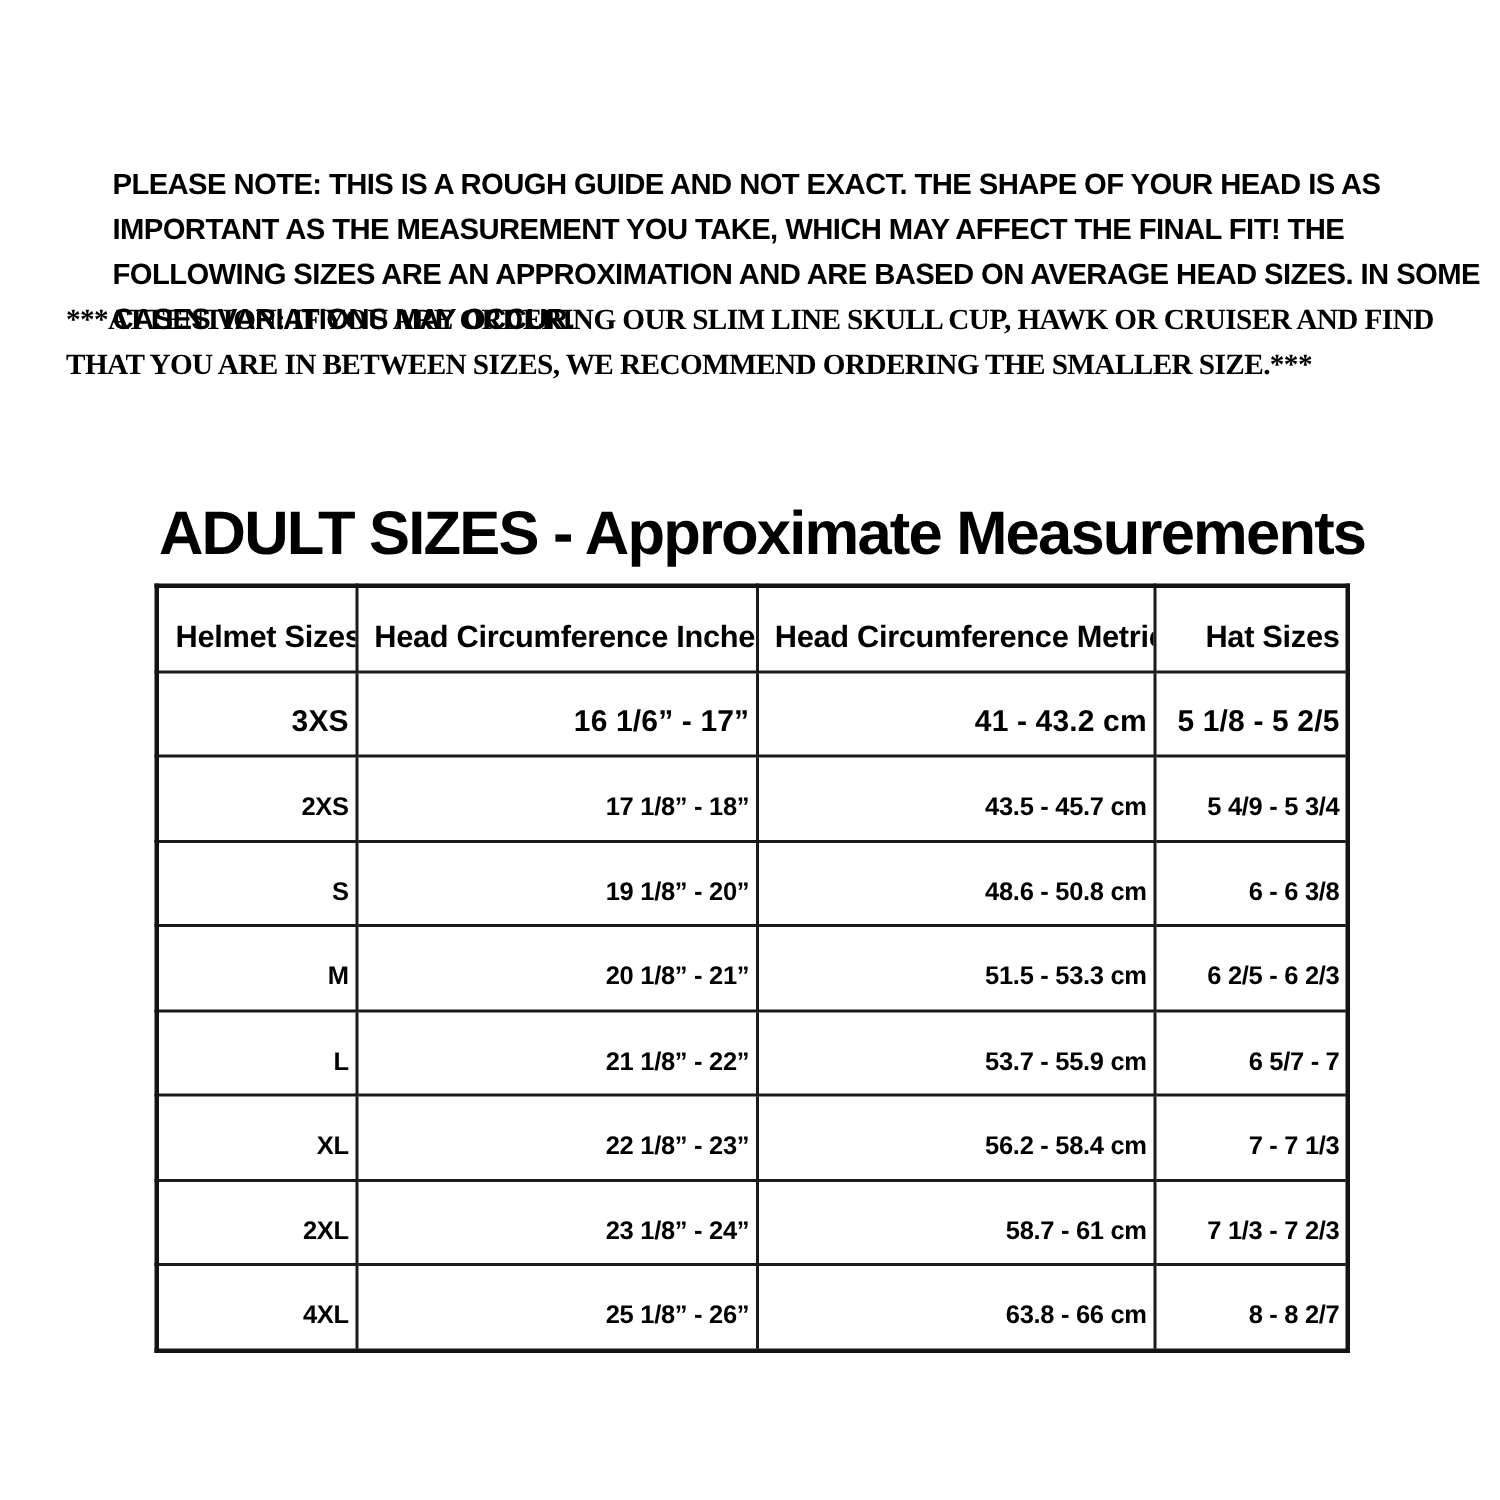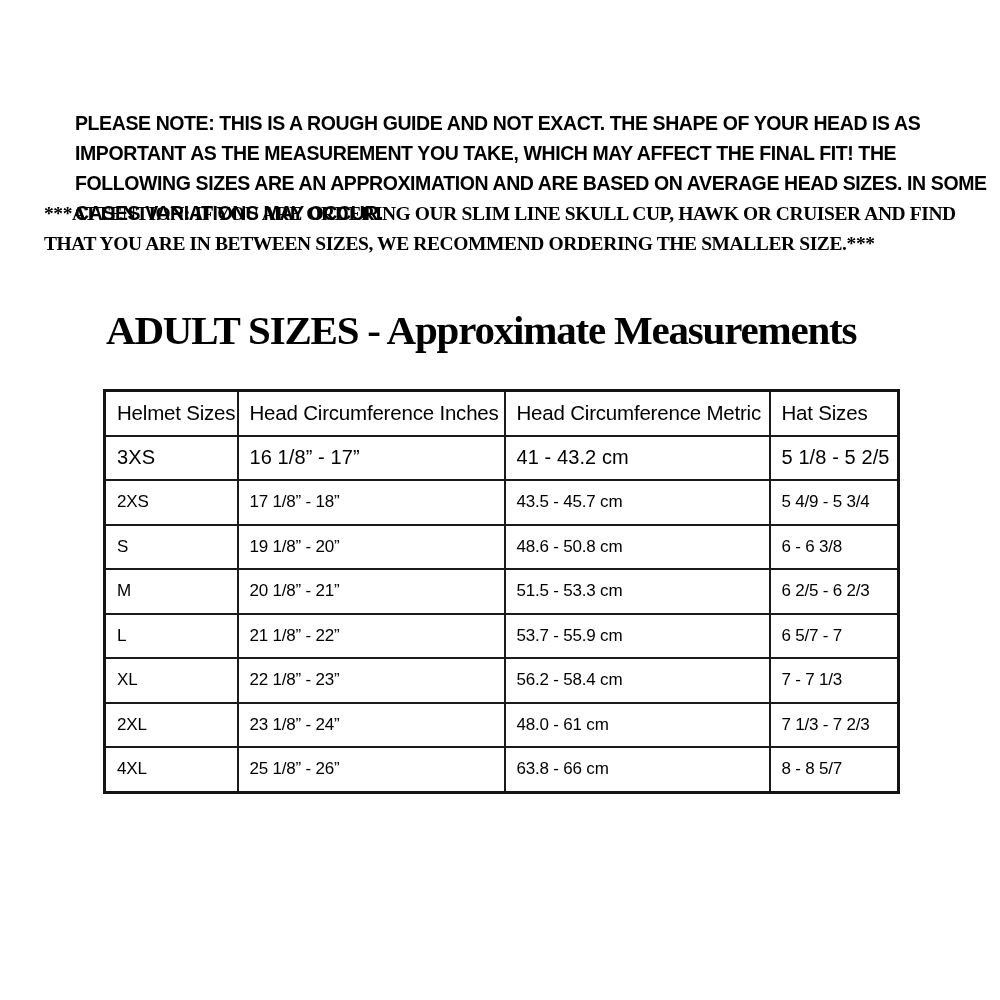--- a/index.html
+++ b/index.html
@@ -24,47 +24,46 @@
     line-height: 30px;
     font-weight: 700;
     letter-spacing: -0.4px;
     color: #000000;
   }
   #note-para { top: 108px; margin-left: 31px; }
   #attention-para { top: 199px; font-family: Liberation Serif, serif; }
   .title {
     position: absolute;
     left: 106px;
-    top: 307px;
+    top: 332px;
     margin: 0;
     font-size: 41px;
     line-height: 46px;
     font-weight: 700;
     letter-spacing: -1.2px;
     white-space: nowrap;
     color: #000000;
-    font-family: Liberation Serif, serif;
   }
   table.size-table {
     position: absolute;
     left: 103px;
     top: 389px;
     width: 794px;
     border-collapse: collapse;
     table-layout: fixed;
     border: 3px solid #141414;
   }
   table.size-table th,
   table.size-table td {
     border: 2px solid #1a1a1a;
     height: 42.5px;
-    padding: 0 4px 0 11px;
+    padding: 12px 4px 0 11px;
     vertical-align: middle;
-    text-align: left;
-    font-weight: 400;
+    text-align: right;
+    font-weight: 700;
     letter-spacing: -0.2px;
     overflow: hidden;
     white-space: nowrap;
   }
   table.size-table th { font-size: 20.5px; }
   table.size-table td { font-size: 17px; }
   table.size-table tr.row-emph td { font-size: 20px; letter-spacing: 0.1px; }
   table.size-table td.metric-emph { font-size: 22.5px; letter-spacing: 0.2px; }
 </style>
 </head>
@@ -89,21 +88,21 @@
       <tr>
         <th>Helmet Sizes</th>
         <th>Head Circumference Inches</th>
         <th>Head Circumference Metric</th>
         <th>Hat Sizes</th>
       </tr>
     </thead>
     <tbody>
       <tr class="row-emph">
         <td>3XS</td>
-        <td>16 1/8” - 17”</td>
+        <td>16 1/6” - 17”</td>
         <td class="metric-emph">41 - 43.2 cm</td>
         <td>5 1/8 - 5 2/5</td>
       </tr>
       <tr>
         <td>2XS</td>
         <td>17 1/8” - 18”</td>
         <td>43.5 - 45.7 cm</td>
         <td>5 4/9 - 5 3/4</td>
       </tr>
       <tr>
@@ -126,25 +125,25 @@
       </tr>
       <tr>
         <td>XL</td>
         <td>22 1/8” - 23”</td>
         <td>56.2 - 58.4 cm</td>
         <td>7 - 7 1/3</td>
       </tr>
       <tr>
         <td>2XL</td>
         <td>23 1/8” - 24”</td>
-        <td>48.0 - 61 cm</td>
+        <td>58.7 - 61 cm</td>
         <td>7 1/3 - 7 2/3</td>
       </tr>
       <tr>
         <td>4XL</td>
         <td>25 1/8” - 26”</td>
         <td>63.8 - 66 cm</td>
-        <td>8 - 8 5/7</td>
+        <td>8 - 8 2/7</td>
       </tr>
     </tbody>
   </table>
 
 </div>
 
 </body></html>

